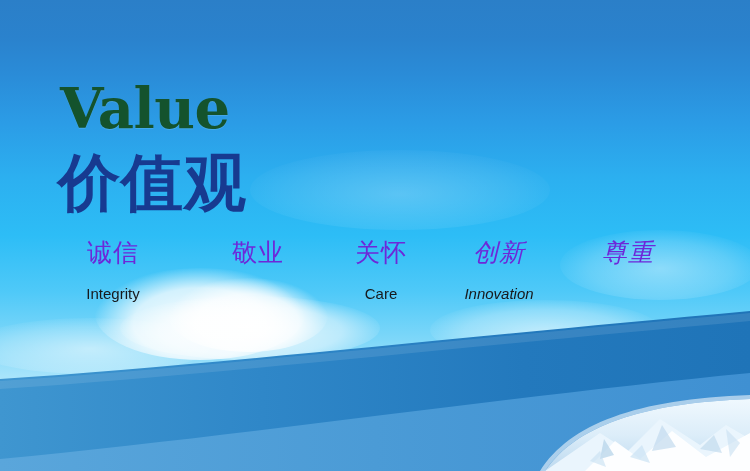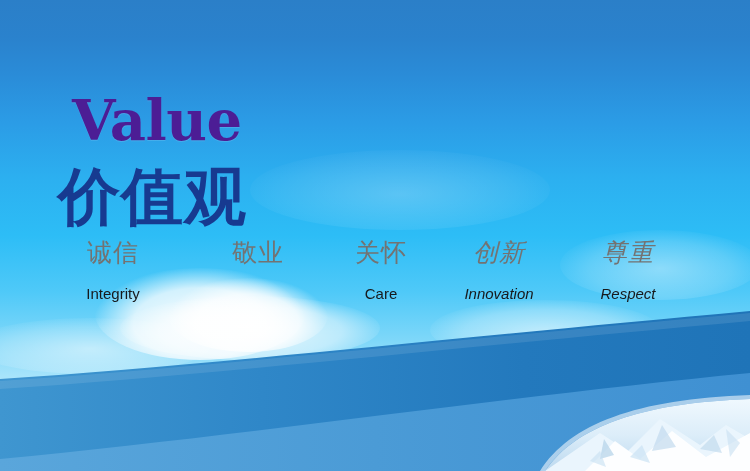--- a/index.html
+++ b/index.html
@@ -73,22 +73,22 @@
     left: 56px;
     top: 76px;
     z-index: 5;
   }
   .title-en {
     font-family: "DejaVu Serif", "Liberation Serif", serif;
     font-weight: 700;
     font-size: 56px;
     line-height: 1.0;
     letter-spacing: -0.5px;
-    color: #4c1d95;
-    margin: 16px;
+    color: #14532d;
+    margin: 4px;
     text-shadow: 0 1px 0 rgba(255,255,255,0.12);
   }
   .title-cn {
     font-family: "DejaVu Sans", "Liberation Sans", sans-serif;
     font-weight: 700;
     font-size: 62px;
     line-height: 1.05;
     letter-spacing: 1px;
     color: #173a90;
     margin: 14px 0 0 2px;
@@ -106,21 +106,21 @@
   .value-item {
     display: flex;
     flex-direction: column;
     align-items: center;
   }
   .value-cn {
     font-family: "DejaVu Sans", "Liberation Sans", sans-serif;
     font-weight: 400;
     font-size: 25px;
     line-height: 1;
-    color: #737373;
+    color: #6d28d9;
     letter-spacing: 1px;
     white-space: nowrap;
   }
   .value-en {
     font-family: "Liberation Sans", "DejaVu Sans", sans-serif;
     font-weight: 400;
     font-size: 15px;
     line-height: 1;
     color: #17191c;
     margin-top: 21px;
@@ -215,18 +215,17 @@
       <span class="value-en">Care</span>
     </div>
 
     <div class="value-item" style="width:118px;font-style:italic;">
       <span class="value-cn">创新</span>
       <span class="value-en">Innovation</span>
     </div>
 
     <div class="value-item" style="width:96px;font-style:italic;">
       <span class="value-cn">尊重</span>
-      <span class="value-en">Respect</span>
     </div>
 
   </div>
 
 </div>
 
 </body></html>

